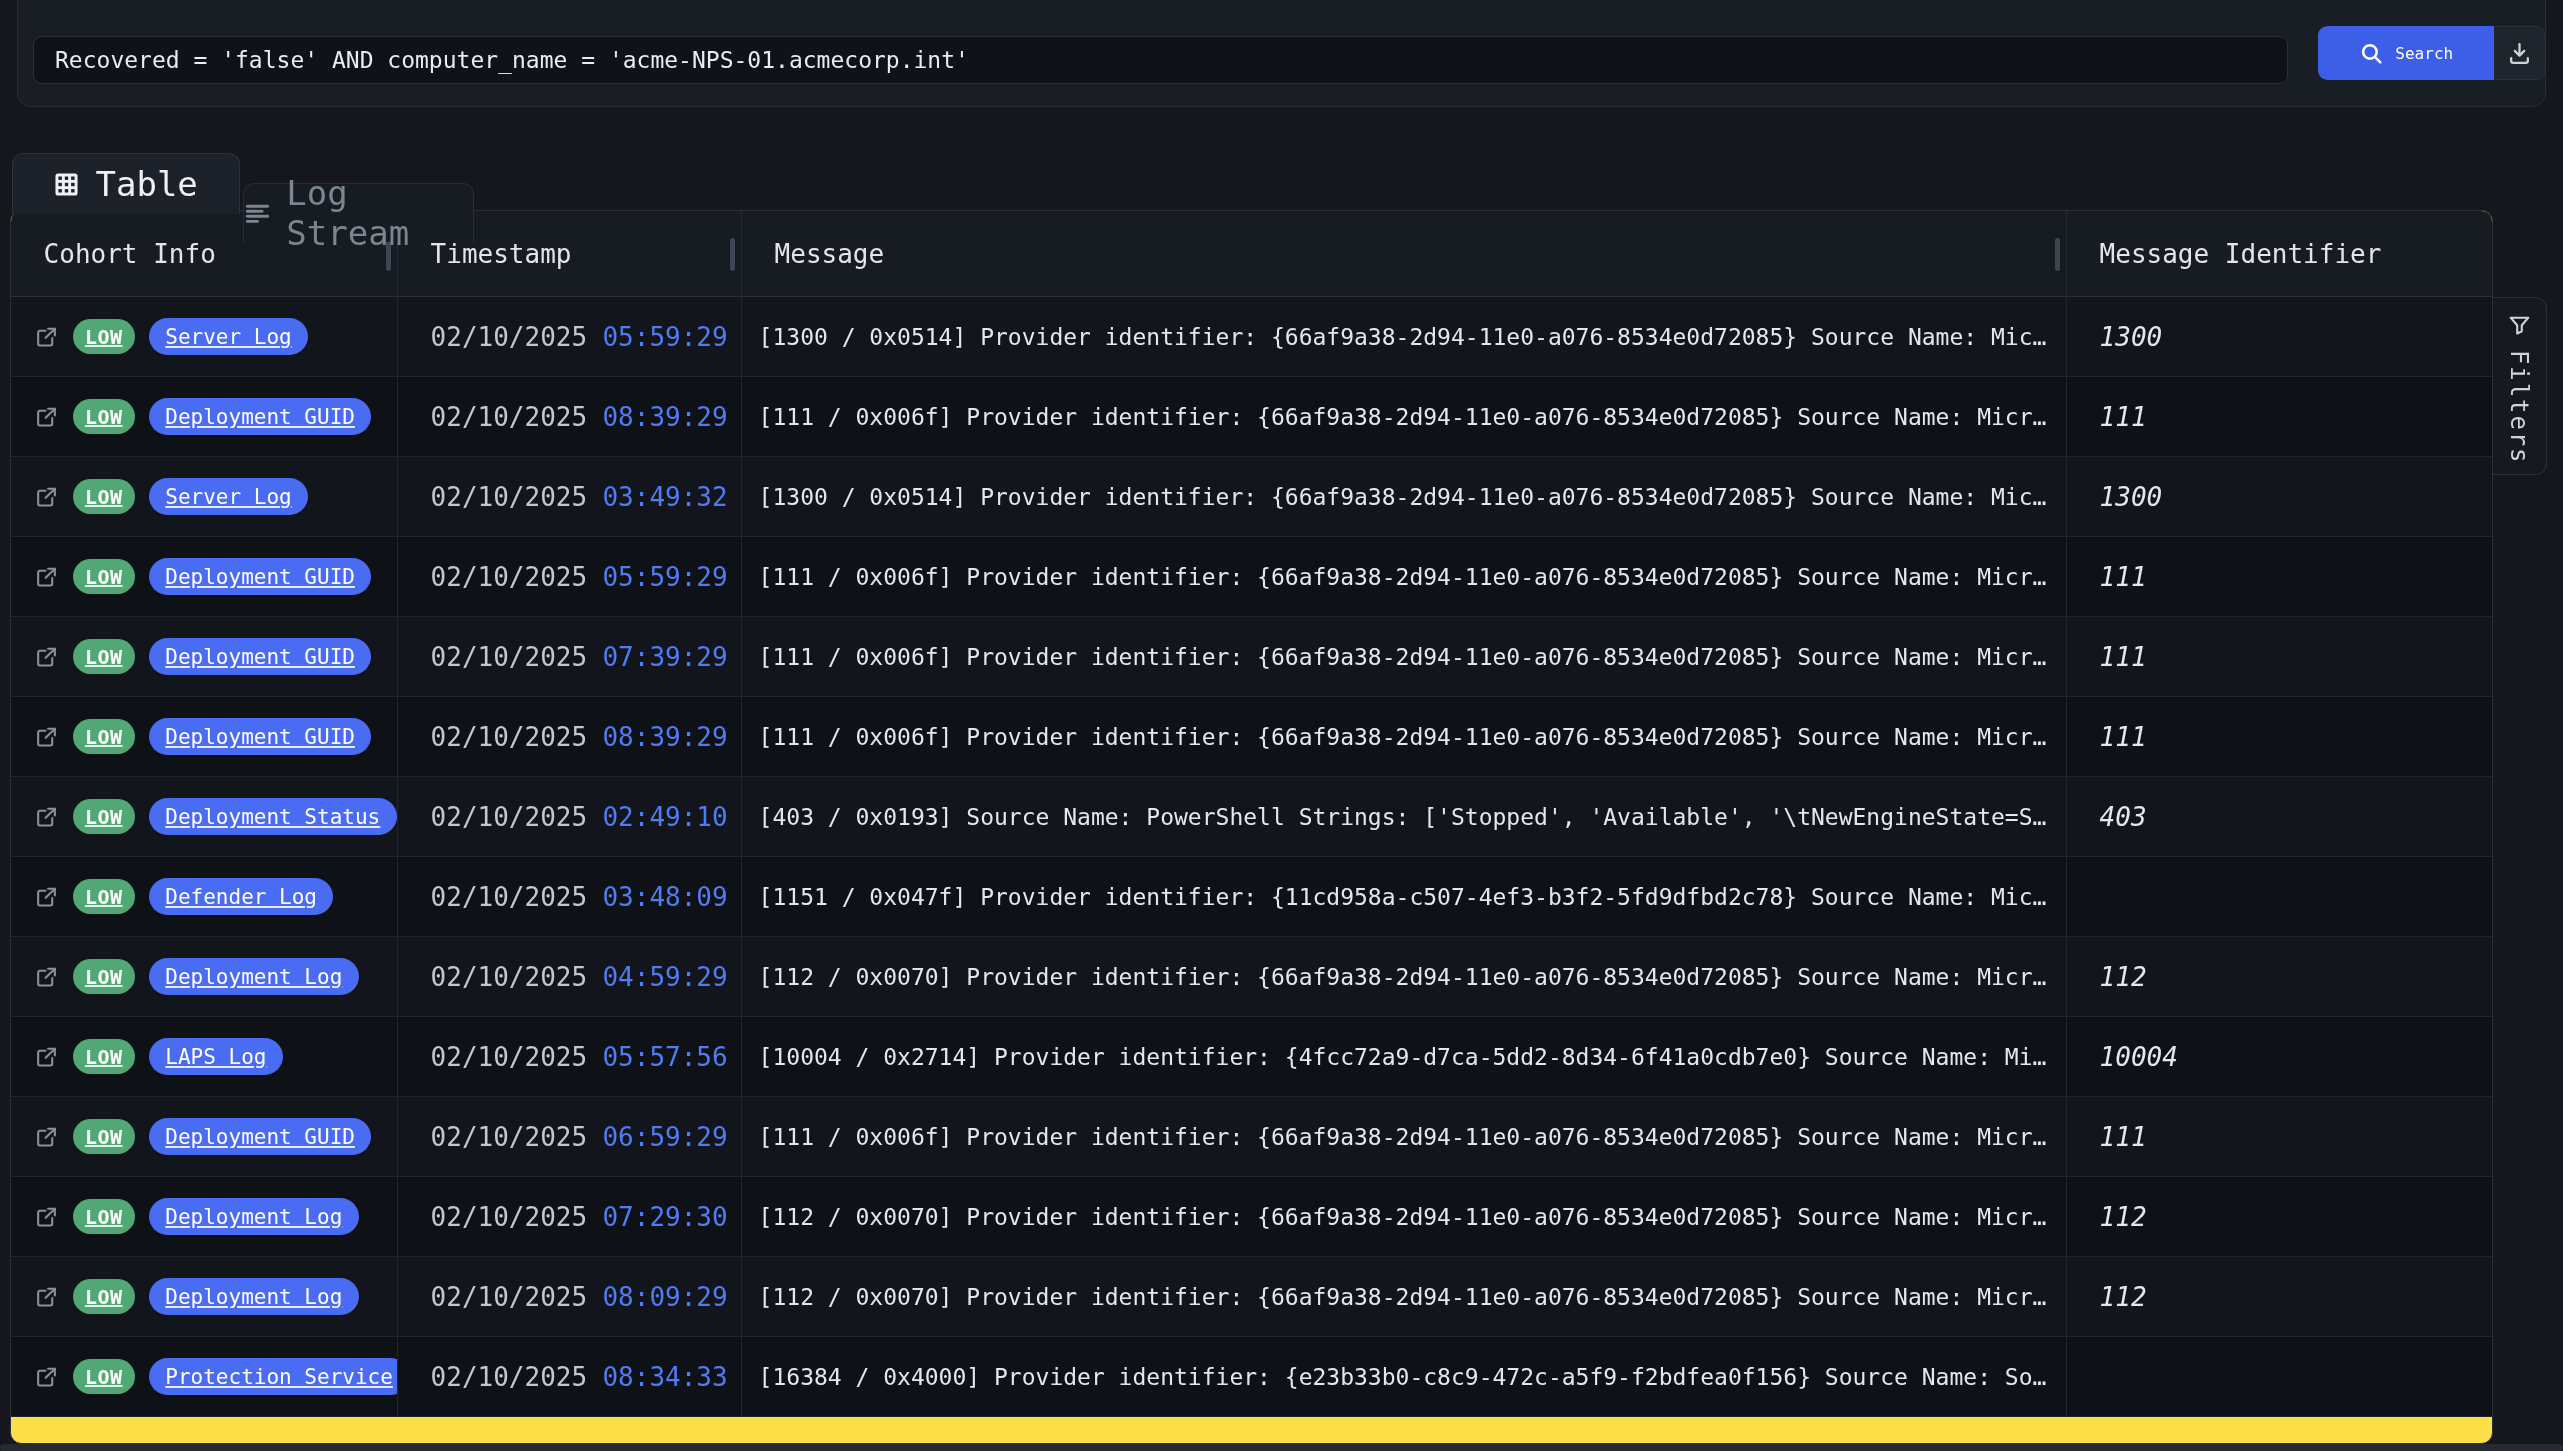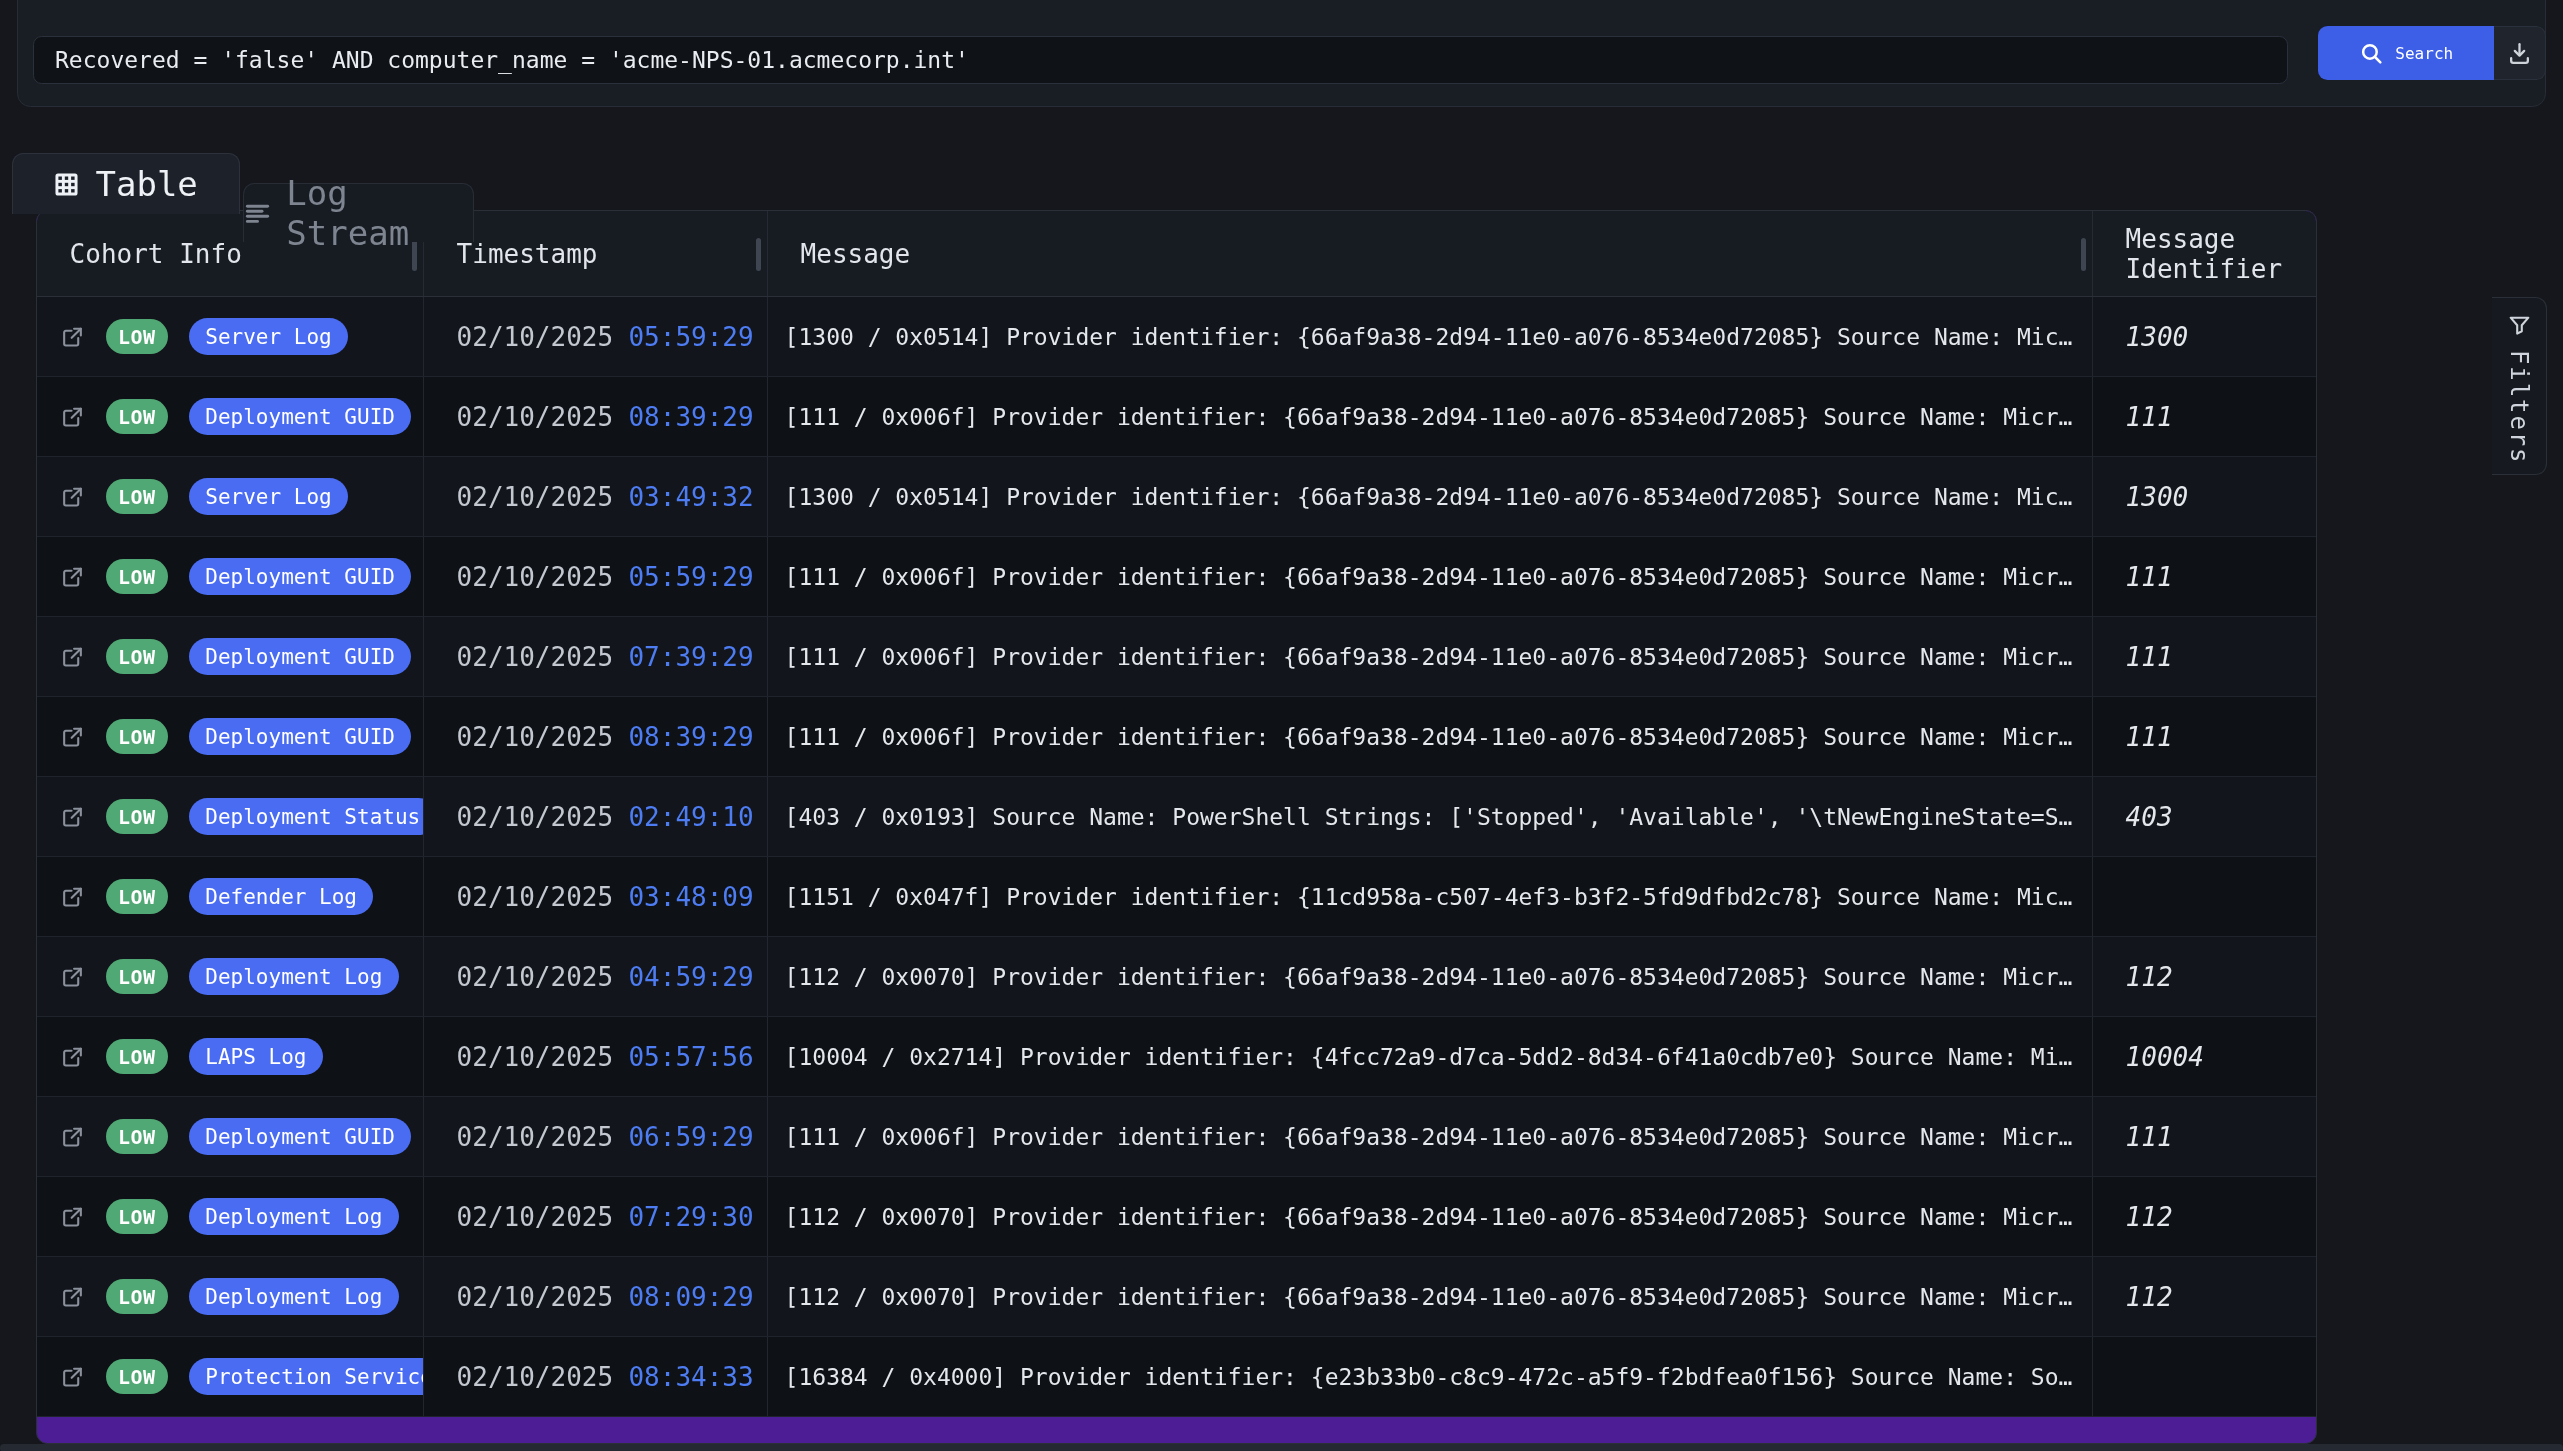--- a/index.html
+++ b/index.html
@@ -49,22 +49,22 @@
     left:11.5px; width:228px; background:#1c212a;
     border:1.9px solid #2c313b; border-bottom:none; color:#eef1f5; z-index:3;
   }
   .tab-logstream {
     left:243px; width:231px; background:#171b22;
     border:1.9px solid #272c35; border-bottom:none; color:#7e8590; z-index:2; height:59px;margin-top:30px;
   }
 
   
   .table-panel {
-    position:absolute; left:9.6px; top:210px; width:2281px; height:1234px;
-    background:#4c1d95; border:1.9px solid #2b3038; border-radius:11.5px; overflow:hidden; z-index:1;margin-left:26px;
+    position:absolute; left:9.6px; top:210px; width:2483px; height:1234px;
+    background:#fde047; border:1.9px solid #2b3038; border-radius:11.5px; overflow:hidden; z-index:1;
   }
   .thead {
     position:relative; height:86px; background:#171b22;
     border-bottom:1.9px solid #2b3038; display:flex; align-items:center;
     font-size:26px; color:#e2e6ec;
   }
   .hcell { display:flex; align-items:center; height:100%; padding-left:33px; }
   .c-cohort { width:387px; }
   .c-time   { width:344px; }
   .c-msg    { width:1325px; }
@@ -76,21 +76,21 @@
   }
 
   .trow {
     height:80px; display:flex; align-items:stretch;
     border-bottom:1.9px solid #1f242c;
   }
   .trow.odd  { background:#12151b; }
   .trow.even { background:#0e1116; }
   .cell { display:flex; align-items:center; overflow:hidden; }
   .cell.c-cohort, .cell.c-time, .cell.c-msg { border-right:1.9px solid #22262e; }
-  .cell.c-cohort { gap:21px; padding-left:23px; }
+  .cell.c-cohort { gap:14px; padding-left:23px;text-decoration:underline; }
   .cell.c-time   { padding-left:33px; font-size:26px; white-space:nowrap; }
   .cell.c-msg    { padding-left:17px; font-size:23px; white-space:nowrap; color:#e4e7ec; }
   .cell.c-id     { padding-left:33px; font-size:26px; color:#e4e7ec;font-style:italic; }
 
   .extlink { color:#8b919c; cursor:pointer; flex:none; }
   .badge-low {
     flex:none; background:#50a974; color:#ffffff; font-weight:bold;
     font-size:20px; padding:5.7px 12.4px; border-radius:955px; letter-spacing:0.5px;
   }
   .badge-tag {

